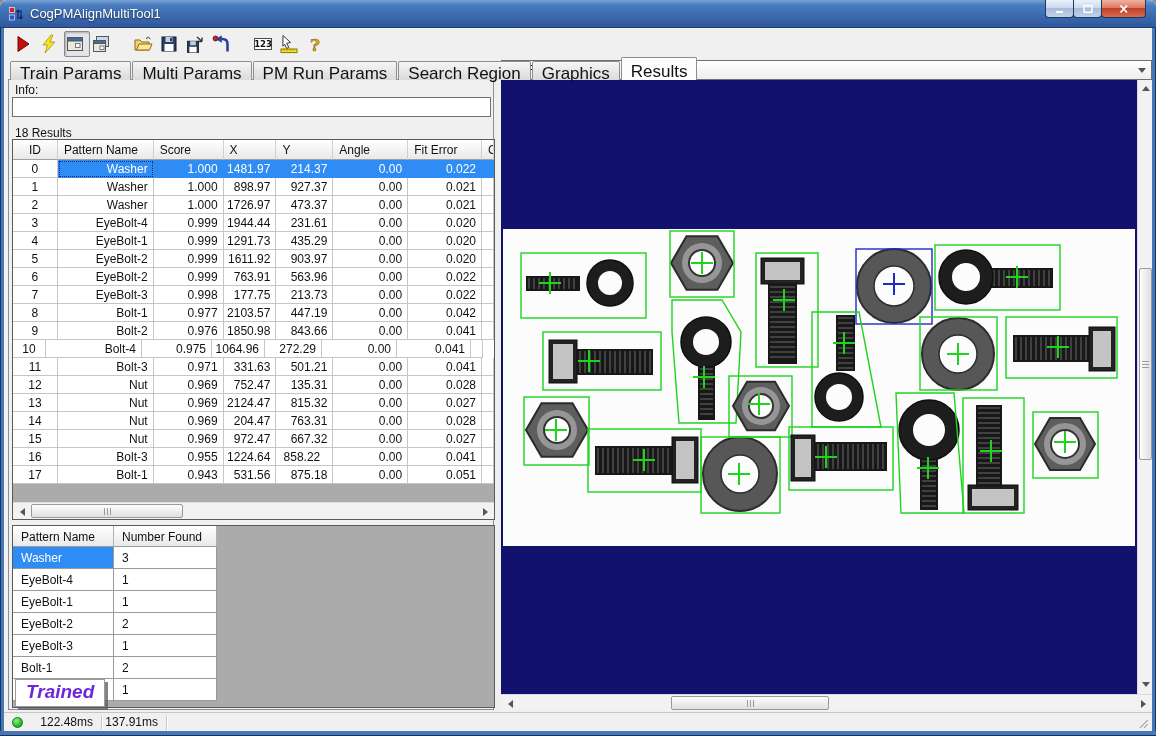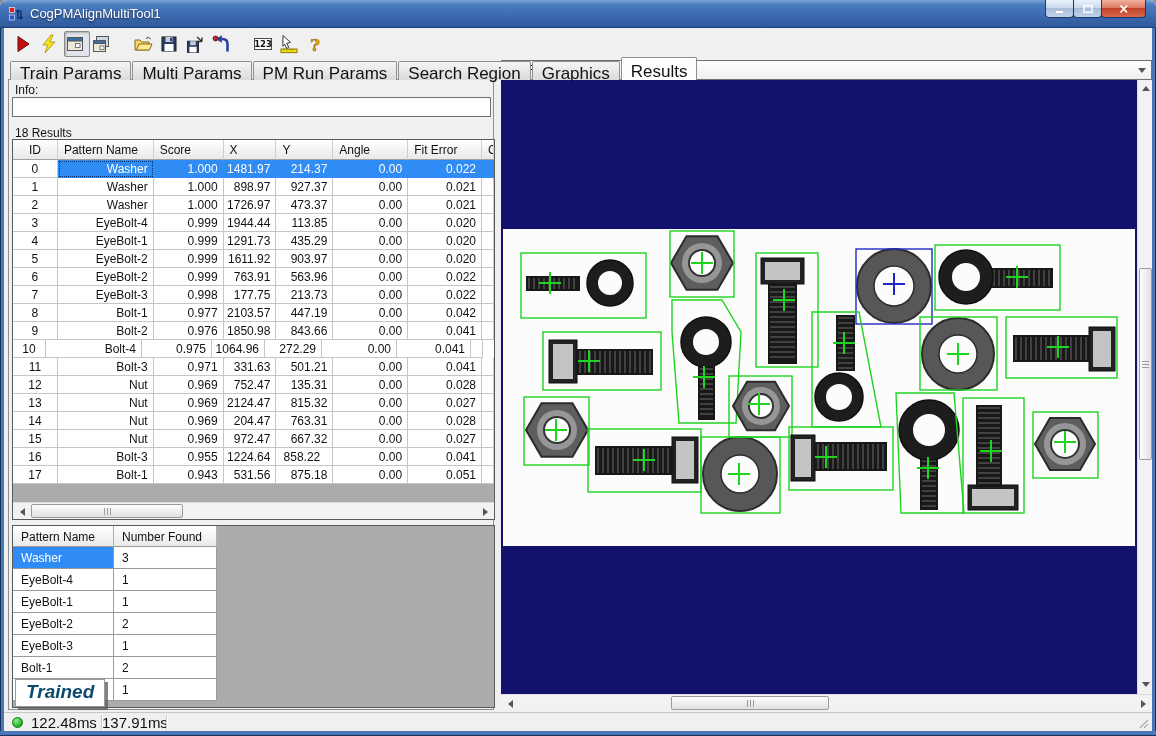--- a/index.html
+++ b/index.html
@@ -88,40 +88,40 @@
   .sg-header { display:flex; height:21px; }
   .sg-hcell { font-size:12px; color:#111; padding:4px 0 0 8px; background:linear-gradient(#fff,#e9e9e9);
     border-right:1px solid #b0b0b0; border-bottom:1px solid #9a9a9a; white-space:nowrap; overflow:hidden; }
   .sg-row { display:flex; height:22px; background:#ababab; }
   .sg-cell { font-size:12px; color:#111; padding:4px 0 0 8px; background:#fff;
     border-right:1px solid #9a9a9a; border-bottom:1px solid #9a9a9a; white-space:nowrap; overflow:hidden; }
   .sg-cell.sel { background:#2f8cf5; color:#fff; }
 
   #trained { left:6px; top:599px; padding:1px 10px 3px 10px; background:#fff;
     border:1px solid #9a9a9a; box-shadow:3px 3px 0 rgba(90,90,90,.75);
-    font-size:19px; font-weight:bold; font-style:italic; color:#0c4a6e; z-index:5; }
+    font-size:19px; font-weight:bold; font-style:italic; color:#6d28d9; z-index:5; }
 
   
   #combo { left:501px; top:60px; width:651px; height:20px; background:linear-gradient(#fff,#eee);
     border:1px solid #707070; display:flex; align-items:center; }
   #combo-text { font-size:12px; color:#111; padding-left:4px; flex:1; }
   #combo-btn { width:18px; height:18px; display:flex; align-items:center; justify-content:center; }
   #viewport { left:501px; top:80px; width:636px; height:614px; background:#12126e; overflow:hidden; }
   #vscroll { left:1137px; top:80px; width:15px; height:614px; background:#f2f2f2;
     border-left:1px solid #dcdcdc; }
   #vscroll .sarrow { left:0; width:15px; }
   #hscroll-img { left:501px; top:694px; width:651px; height:16px; }
 
   
   #statusbar { left:4px; top:712px; width:1148px; height:19px; background:#f0f0f0;
     border-top:1px solid #c6c6c6; display:flex; align-items:center; }
   .sb-sep { width:1px; height:15px; background:#c8c8c8; box-shadow:1px 0 0 #fff; }
   #run-indicator { width:11px; height:11px; border-radius:50%; margin:0 8px 0 8px;
     background:radial-gradient(circle at 35% 30%, #8df08d, #1db21d 70%); border:1px solid #0e7a0e; }
-  .sb-text { font-size:15px; color:#111; text-align:right; padding-right:8px; }
+  .sb-text { font-size:12px; color:#111; text-align:right; padding-right:8px; }
   #sb-t1 { width:70px; } #sb-t2 { width:64px; }
   #sb-rest { flex:1; height:100%; }
   #grip { width:14px; height:14px; margin:2px 2px 0 0; }
 </style>
 </head>
 <body>
 
 <div id="win">
 
   <div class="abs" id="titlebar">
@@ -283,21 +283,21 @@
             <div class="rg-cell c4" style="width: 57px;">473.37</div>
             <div class="rg-cell c5" style="width: 75px;">0.00</div>
             <div class="rg-cell c6" style="width: 74px;">0.021</div>
             <div class="rg-cell c7" style="width: 12px;"></div>
           </div>
           <div class="rg-row">
             <div class="rg-cell c0" style="width: 45px;">3</div>
             <div class="rg-cell c1" style="width: 96px;">EyeBolt-4</div>
             <div class="rg-cell c2" style="width: 70px;">0.999</div>
             <div class="rg-cell c3" style="width: 53px;">1944.44</div>
-            <div class="rg-cell c4" style="width: 57px;">113.85</div>
+            <div class="rg-cell c4" style="width: 57px;">231.61</div>
             <div class="rg-cell c5" style="width: 75px;">0.00</div>
             <div class="rg-cell c6" style="width: 74px;">0.020</div>
             <div class="rg-cell c7" style="width: 12px;"></div>
           </div>
           <div class="rg-row">
             <div class="rg-cell c0" style="width: 45px;">4</div>
             <div class="rg-cell c1" style="width: 96px;">EyeBolt-1</div>
             <div class="rg-cell c2" style="width: 70px;">0.999</div>
             <div class="rg-cell c3" style="width: 53px;">1291.73</div>
             <div class="rg-cell c4" style="width: 57px; text-align: right;">435.29</div>

